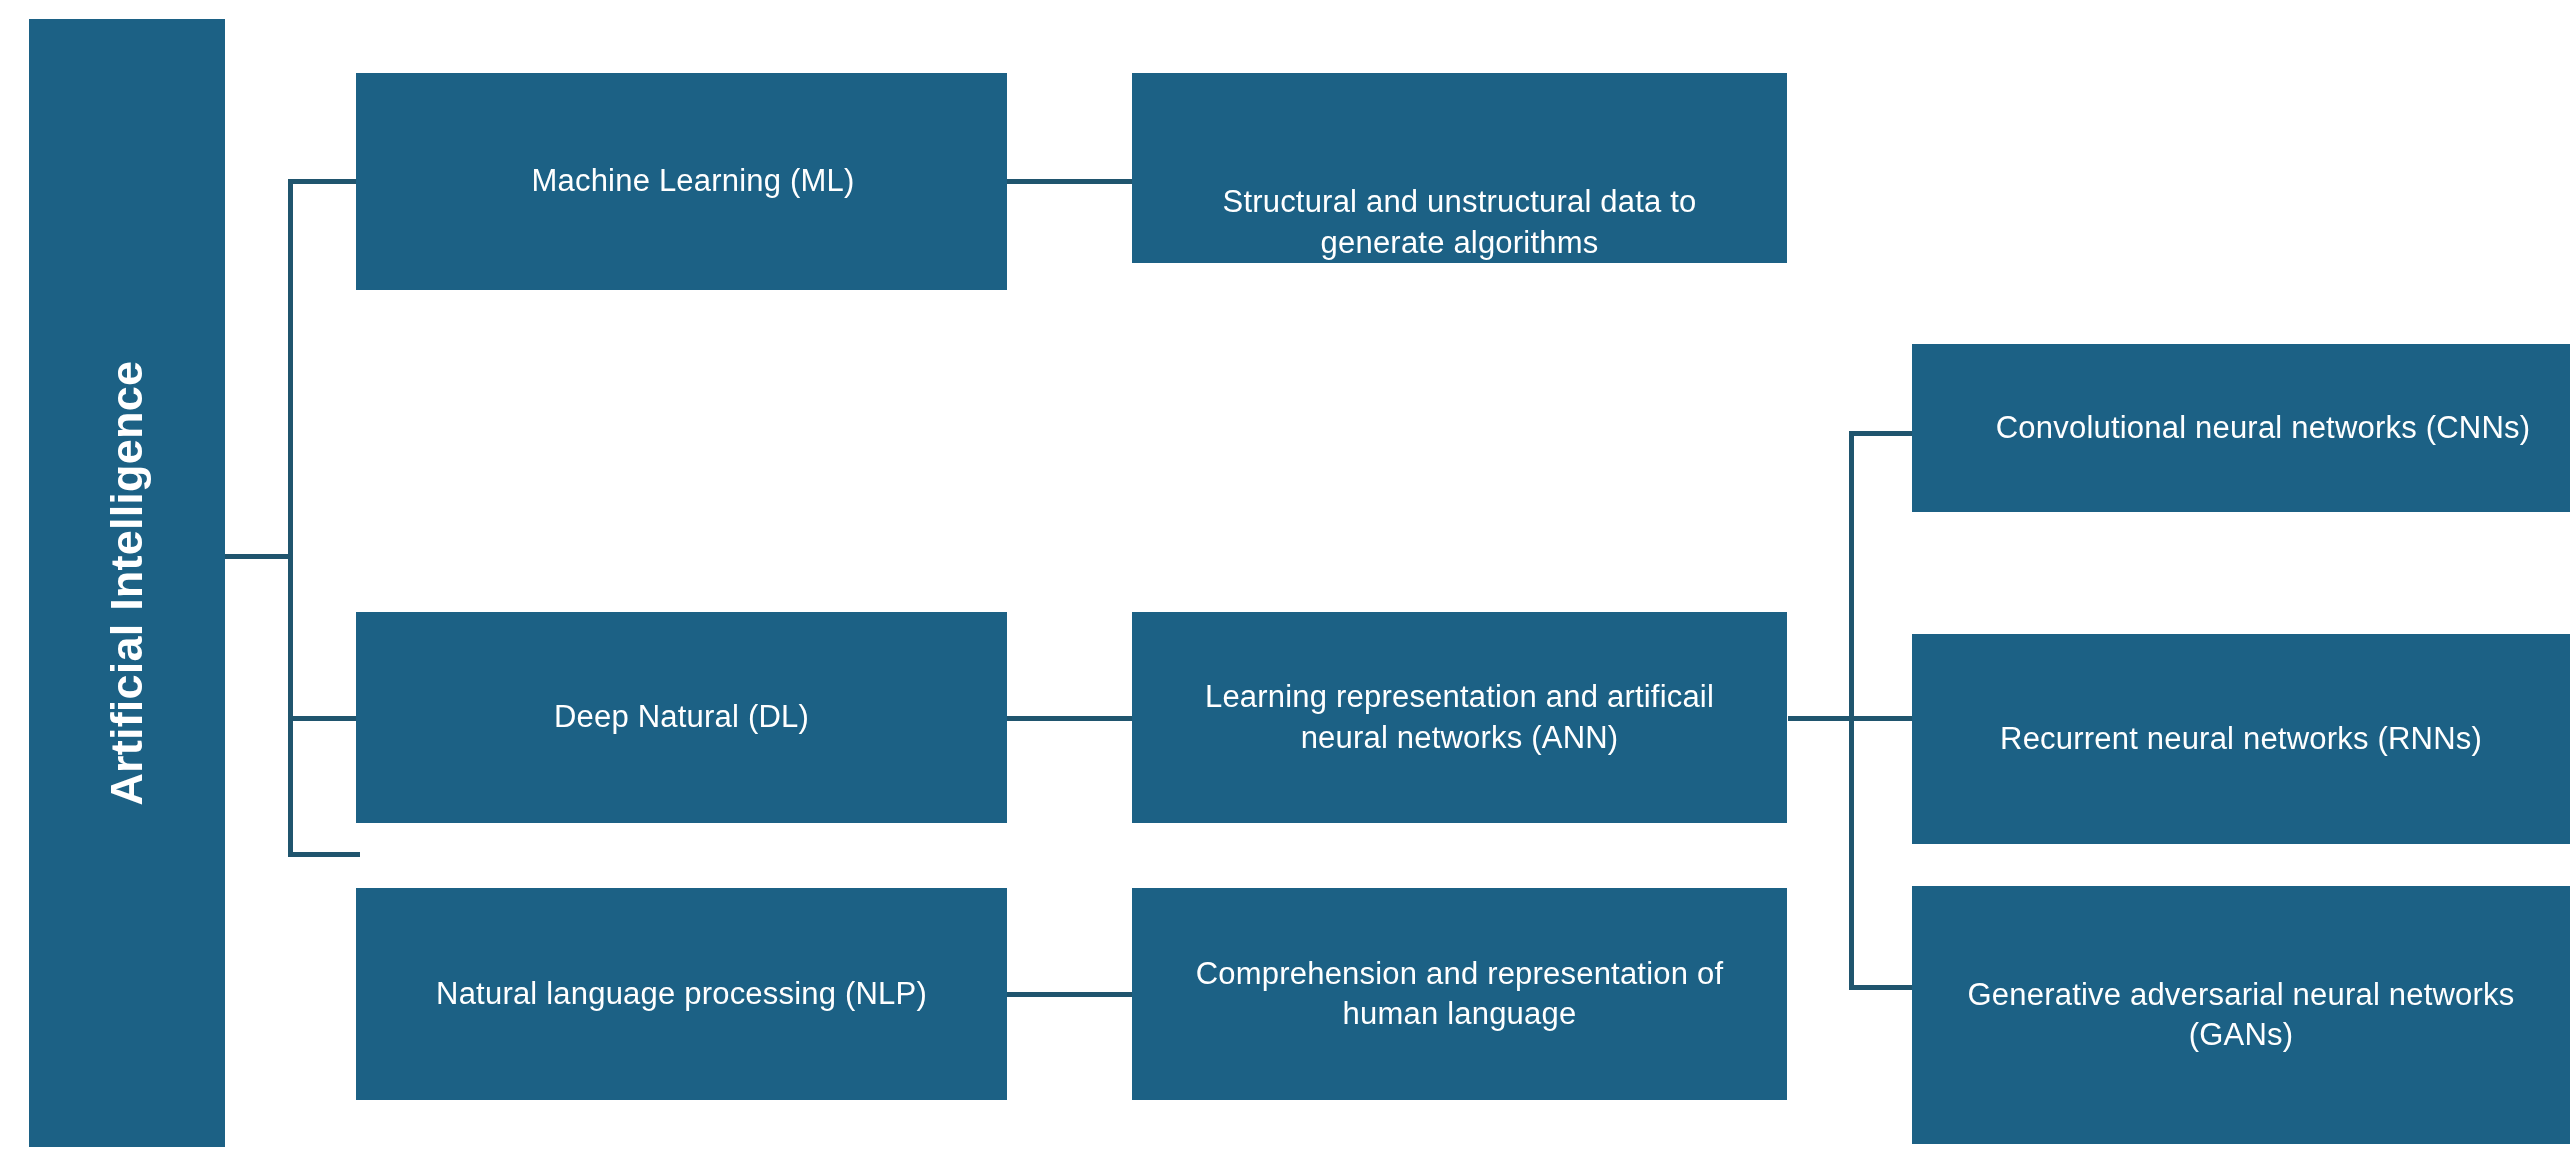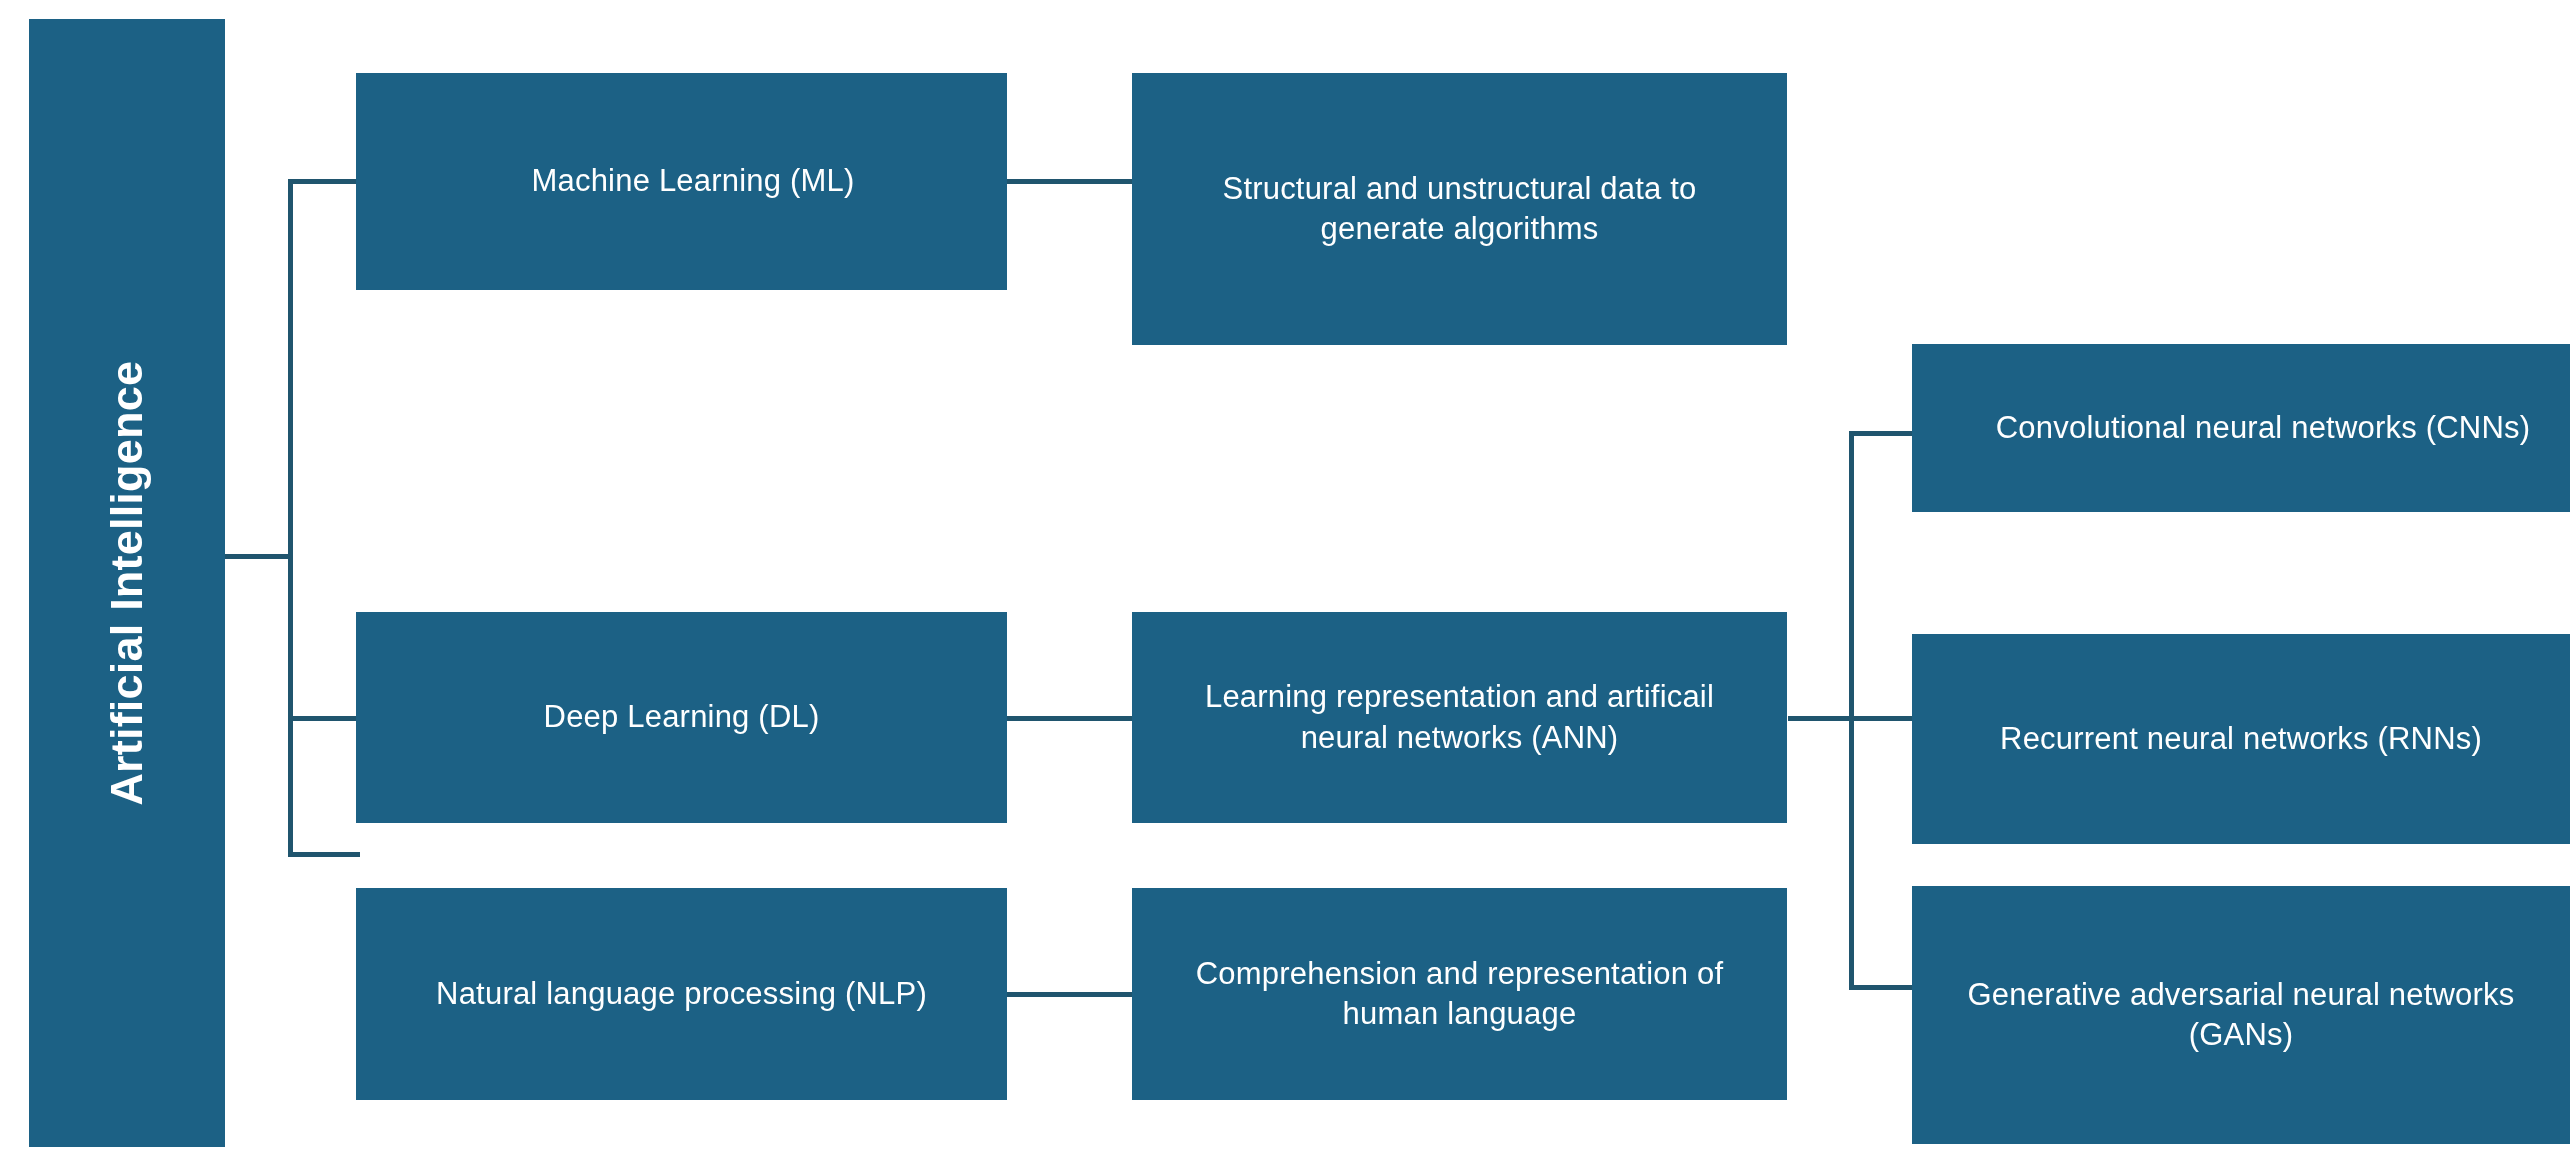--- a/index.html
+++ b/index.html
@@ -51,21 +51,21 @@
   }
 
   
   .col1 { left: 356px; width: 651px; font-size: 31px; }
   #node-ml  { top: 73px;   height: 217px; padding-left: 23px; }
   #node-dl  { top: 612px;  height: 211px; }
   #node-nlp { top: 888px; height: 212px; }
 
   
   .col2 { left: 1132px; width: 655px; font-size: 31px; }
-  #node-ml-desc  { top: 73px;   height: 272px; }
+  #node-ml-desc  { top: 73px;   height: 190px; align-items: flex-end; }
   #node-dl-desc  { top: 612px;  height: 211px; }
   #node-nlp-desc { top: 888px; height: 212px; }
 
   
   .col3 { left: 1912px; width: 658px; font-size: 31px; }
   #node-cnn  { top: 344px;  height: 168px; padding-left: 44px; }
   #node-rnn  { top: 634px;  height: 210px; }
   #node-gan  { top: 886px; height: 258px; }
   .col3 .label { padding: 0 12.5px; }
 
@@ -115,21 +115,21 @@
   <div class="node col1" id="node-ml">
     <span class="label">Machine Learning (ML)</span>
   </div>
 
   <div class="node col2" id="node-ml-desc">
     <span class="label">Structural and unstructural data to
 generate algorithms</span>
   </div>
 
   <div class="node col1" id="node-dl">
-    <span class="label">Deep Learning (DL)</span>
+    <span class="label">Deep Natural (DL)</span>
   </div>
 
   <div class="node col2" id="node-dl-desc">
     <span class="label">Learning representation and artificail
 neural networks (ANN)</span>
   </div>
 
   <div class="node col1" id="node-nlp">
     <span class="label">Natural language processing (NLP)</span>
   </div>

